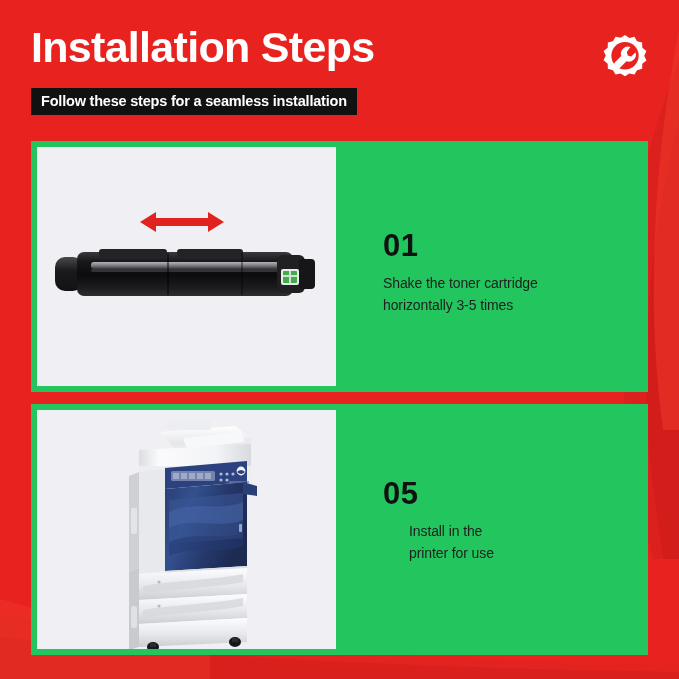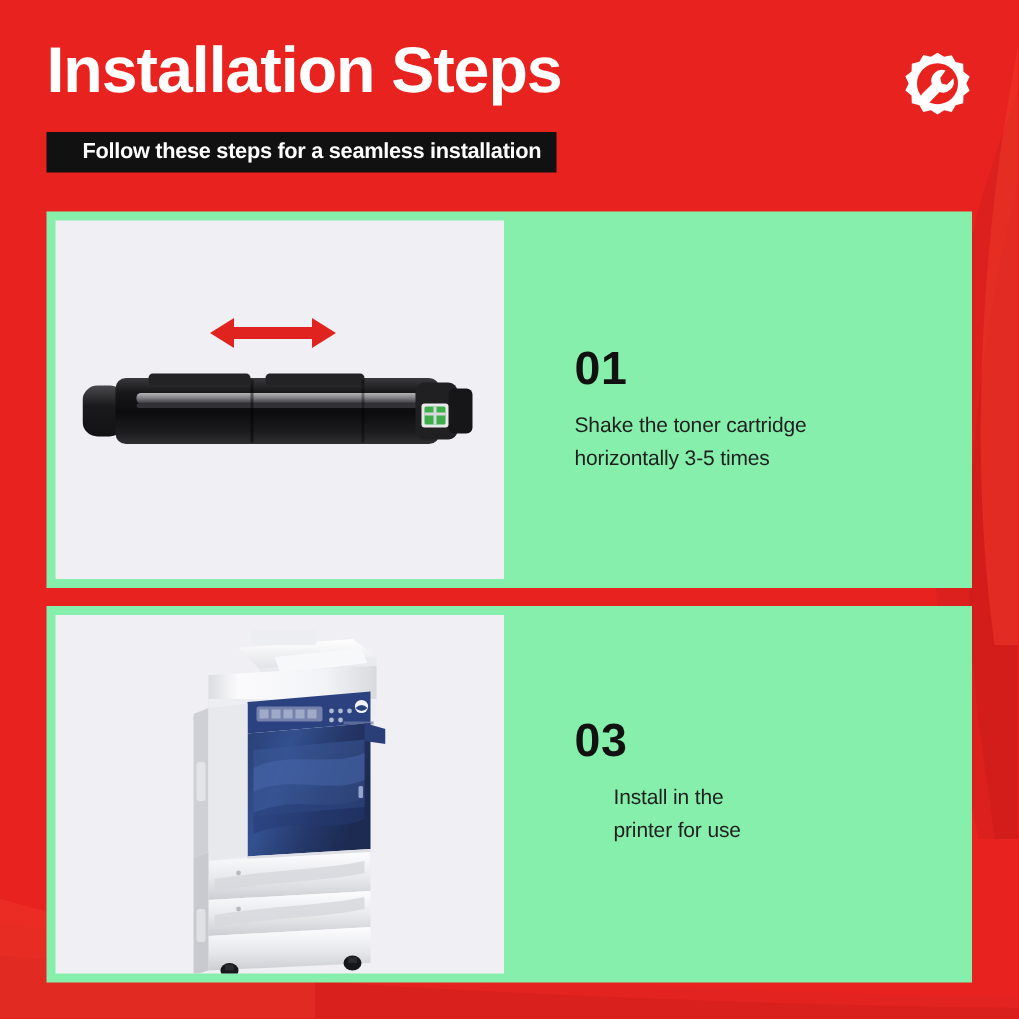--- a/index.html
+++ b/index.html
@@ -54,21 +54,21 @@
     font-weight: bold;
     color: #ffffff;
     letter-spacing: -0.7px;
     white-space: nowrap;
   }
   .subtitle-banner {
     position: absolute;
     left: 31px;
     top: 88px;
     background: #111111;
-    padding: 4px 10px 5px 24px;
+    padding: 4px 10px 5px 10px;
     display: inline-block;
   }
   .subtitle-text {
     font-size: 14.5px;
     line-height: 17px;
     font-weight: bold;
     color: #ffffff;
     letter-spacing: -0.2px;
     white-space: nowrap;
   }
@@ -78,21 +78,21 @@
     top: 33px;
     width: 54px;
     height: 54px;
   }
 
   
   .card {
     position: absolute;
     left: 31px;
     width: 617px;
-    background: #86efac;
+    background: #22c55e;
     display: flex;
     flex-direction: row;
     align-items: stretch;
     box-sizing: border-box;
   }
   #card-1 { top: 141px; height: 251px; }
   #card-2 { top: 404px; height: 251px; }
 
   .card-media {
     width: 299px;
@@ -361,20 +361,20 @@
           <ellipse cx="118" cy="226" rx="6" ry="5" fill="#16171a"></ellipse>
           <rect x="33" y="227" width="6" height="4" fill="#2a2b2f"></rect>
           <rect x="115" y="222" width="6" height="4" fill="#2a2b2f"></rect>
         </svg>
       </div>
     </div>
 
     <div class="card-body">
       <div class="step-number">
         <span class="rule"></span>
-        <span>03</span>
+        <span>05</span>
       </div>
       <div class="step-desc">Install in the
 printer for use</div>
     </div>
   </div>
 
 </div>
 
 </body></html>

